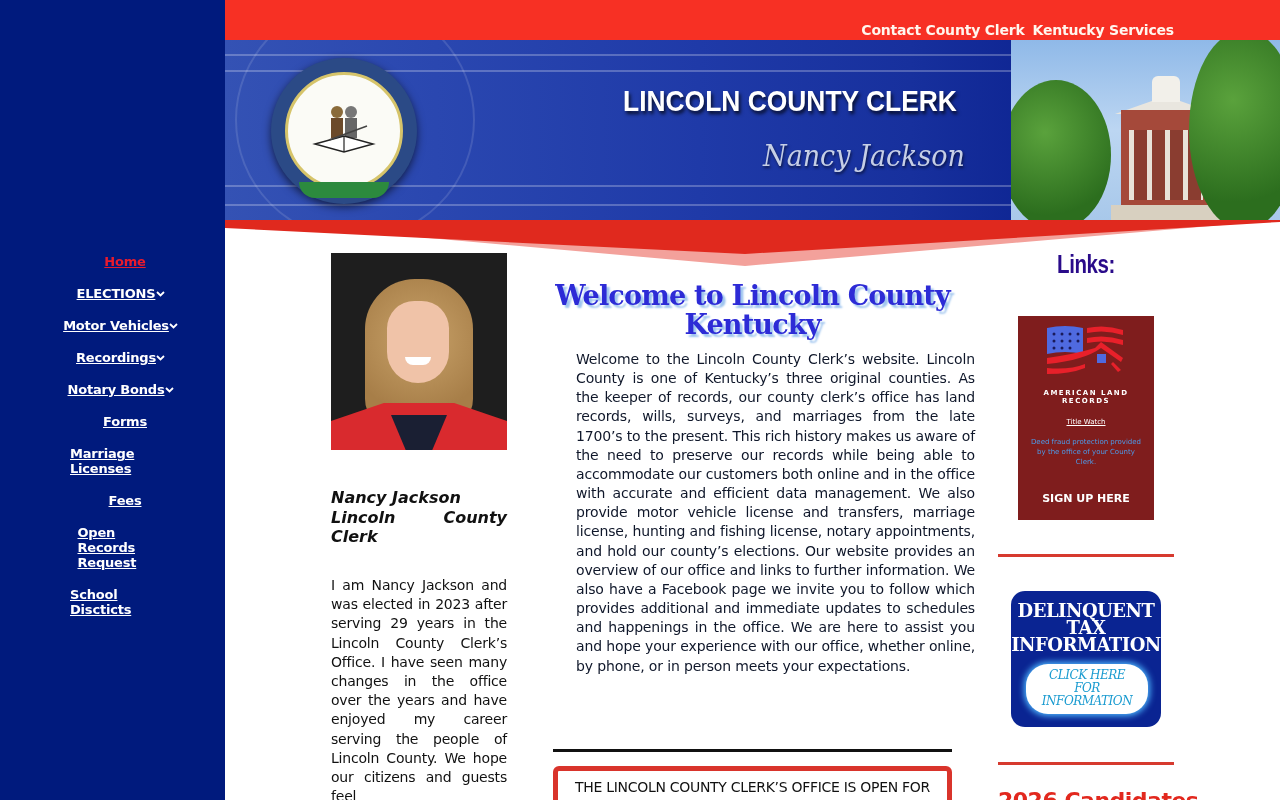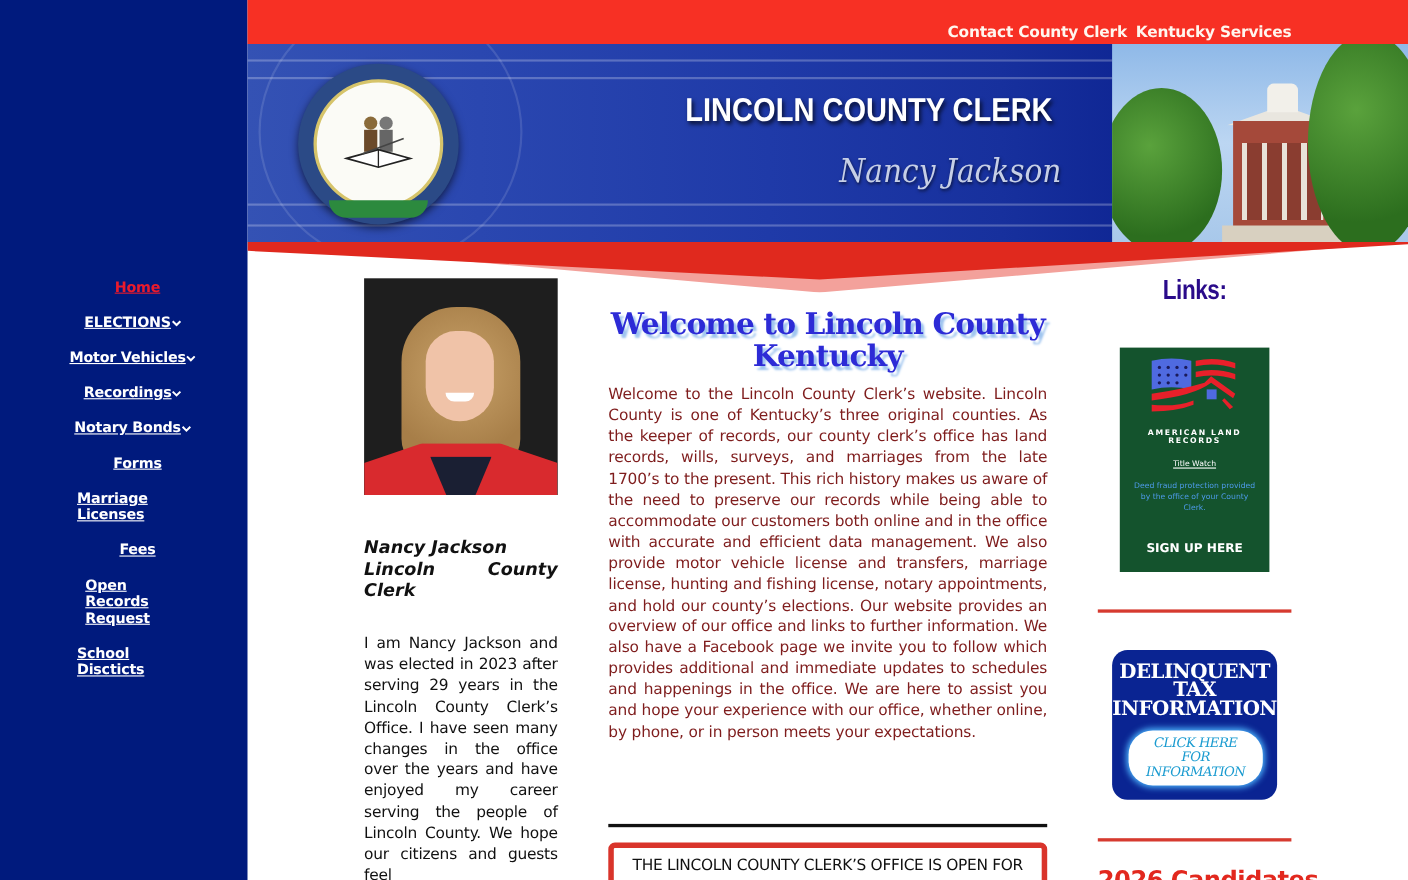--- a/index.html
+++ b/index.html
@@ -109,41 +109,41 @@
     color: #111111; text-align: justify; letter-spacing: -0.2px;
   }
 
   
   .welcome-title {
     position: absolute; left: 553px; top: 281px; width: 399px; text-align: center;
     font-family: "DejaVu Serif", serif; font-weight: bold; font-size: 27px; line-height: 29px;
     color: #2d2bd6; text-shadow: 3px 3px 2px #9ec4ef; letter-spacing: -0.8px;
   }
   .welcome-body {
-    position: absolute; left: 553px; top: 350px; width: 399px;
+    position: absolute; left: 576px; top: 350px; width: 399px;
     font-family: "DejaVu Sans", sans-serif; font-size: 14px; line-height: 19.15px;
-    color: #7f1d1d; text-align: justify; letter-spacing: -0.15px;
+    color: #0f172a; text-align: justify; letter-spacing: -0.15px;
   }
   .divider { position: absolute; left: 553px; top: 749px; width: 399px; height: 3px; background: #111111; }
   .notice {
     position: absolute; left: 553px; top: 766px; width: 399px; height: 60px;
     border: 5px solid #d9342b; border-radius: 6px; padding: 8px 10px;
     font-family: "DejaVu Sans", sans-serif; font-size: 14px; color: #111111; text-align: center;
     letter-spacing: -0.3px;
   }
 
   
   .links-heading {
     position: absolute; left: 998px; top: 250px; width: 176px; text-align: center;
     font-family: "Liberation Sans", sans-serif; font-weight: bold; font-size: 25px; color: #2a0b8a;
     transform: scaleX(0.82); letter-spacing: -0.5px;
   }
   .alr-ad {
     position: absolute; left: 1018px; top: 316px; width: 136px; height: 204px;
-    background: #14532d; text-align: center; cursor: pointer; overflow: hidden;
+    background: #7f1d1d; text-align: center; cursor: pointer; overflow: hidden;
   }
   .alr-ad .flag { position: absolute; left: 27px; top: 8px; width: 80px; height: 56px; }
   .alr-ad .brand { position: absolute; top: 73px; left: 0; width: 100%; font-size: 7px; font-weight: bold; color: #ffffff; letter-spacing: 1.5px; }
   .alr-ad .tw { position: absolute; top: 102px; left: 0; width: 100%; font-size: 7px; color: #ffffff; text-decoration: underline; }
   .alr-ad .desc { position: absolute; top: 121px; left: 12px; width: 112px; font-size: 7px; line-height: 10px; color: #4d9ae8; }
   .alr-ad .cta { position: absolute; top: 176px; left: 0; width: 100%; font-size: 11px; font-weight: bold; color: #ffffff; }
   .red-rule { position: absolute; left: 998px; width: 176px; height: 3px; background: #d63a2f; }
   .tax-ad {
     position: absolute; left: 1011px; top: 591px; width: 150px; height: 136px;
     background: #0a2492; border-radius: 14px; text-align: center; cursor: pointer;

